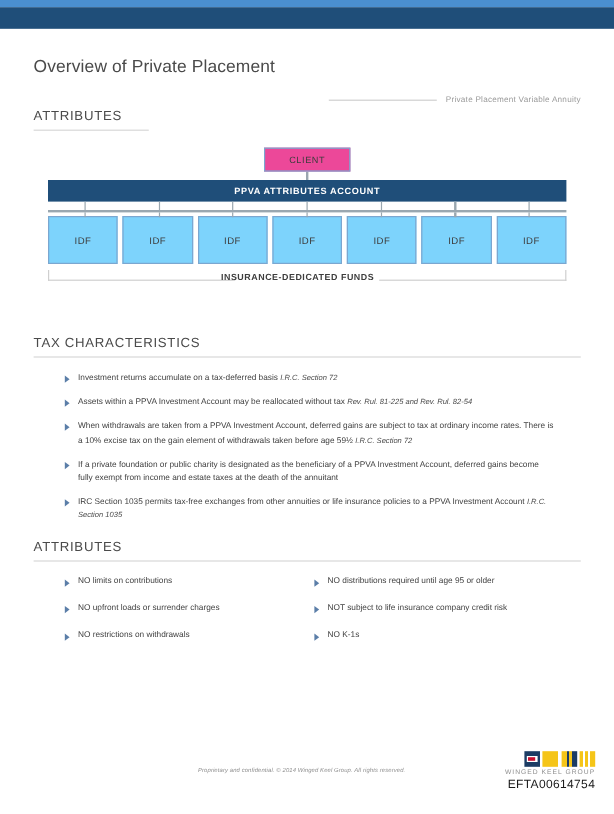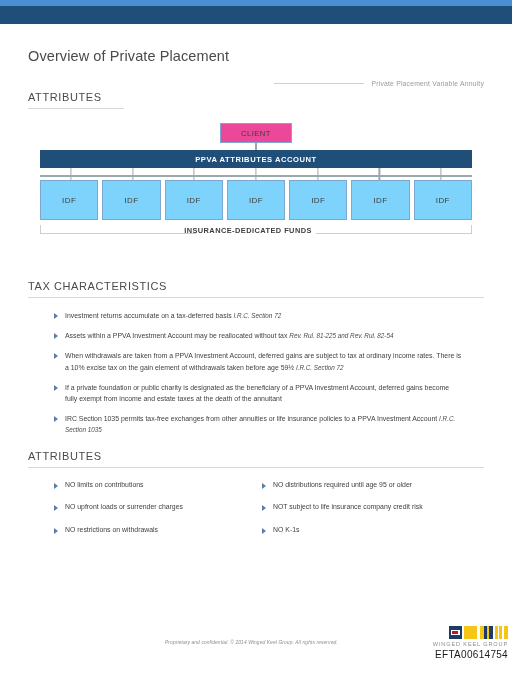--- a/index.html
+++ b/index.html
@@ -232,21 +232,21 @@
     left: 165px;
     top: 10px;
     font-size: 4.9px;
     font-style: italic;
     color: #8d8d8d;
     letter-spacing: 0.1px;
     white-space: nowrap;
   }
   .logo-wrap {
     position: absolute;
-    right: 4px;
+    right: 16px;
     top: -4px;
     text-align: center;
   }
   .flags {
     display: flex;
     gap: 2.5px;
     justify-content: flex-end;
     height: 13px;
   }
   .flag { width: 13px; height: 13px; }

